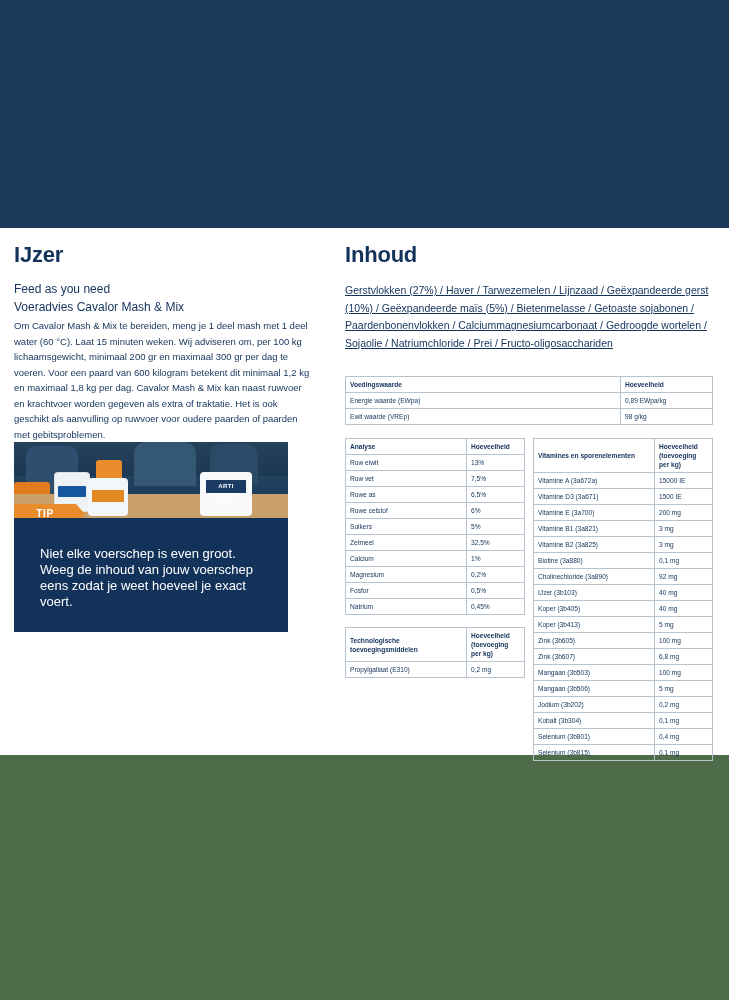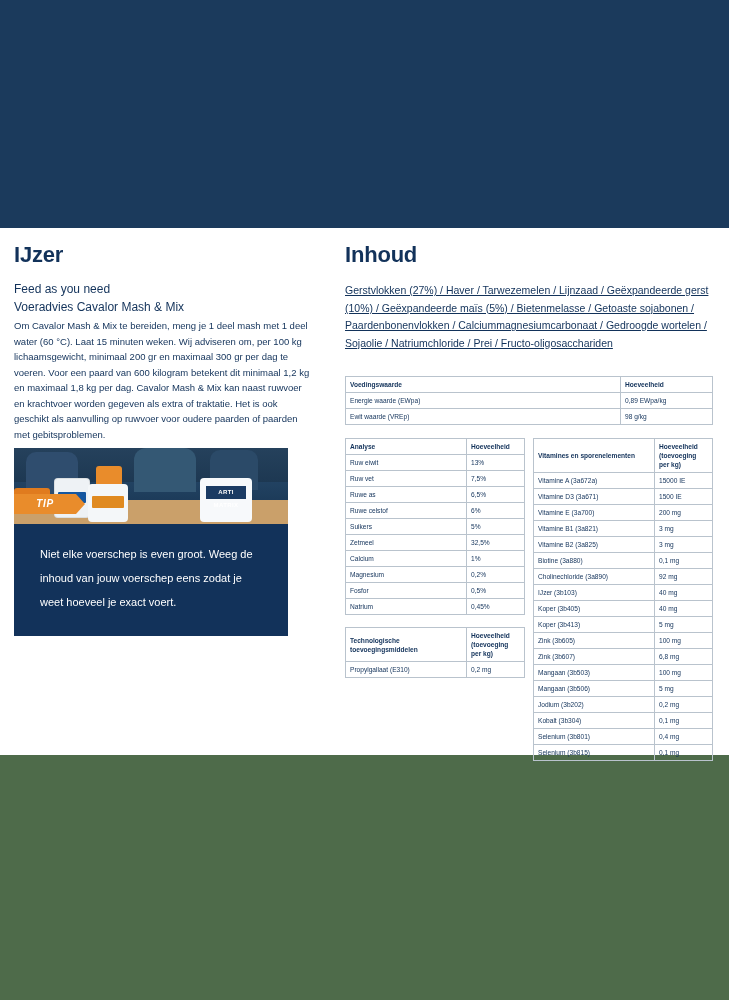--- a/index.html
+++ b/index.html
@@ -71,21 +71,21 @@
     font-weight: normal;
     color: #12325a;
     margin: 0 0 4px 0;
   }
   .body-text {
     font-size: 9.5px;
     line-height: 15.5px;
     color: #12325a;
     margin: 0 0 14px 0;
   }
-  .body-text.last { margin-bottom: 6px; }
+  .body-text.last { margin-bottom: 0; }
 
   
   .tip-card {
     position: relative;
     width: 274px;
     background: #12325a;
   }
   .tip-photo {
     position: relative;
     width: 274px;
@@ -143,45 +143,44 @@
     background: #f7f9fb; border-radius: 4px;
   }
   .ph-label-3 {
     position: absolute; left: 192px; top: 38px; width: 40px; height: 13px;
     background: #1b3b63; color: #fff; font-size: 6px; font-weight: bold;
     letter-spacing: .4px; text-align: center; line-height: 13px;
   }
   .tip-flag {
     position: absolute;
     left: 0;
-    top: 46px;
+    top: 62px;
     width: 62px;
     height: 20px;
     background: #e98c2b;
     color: #ffffff;
     font-size: 10px;
     font-weight: bold;
     letter-spacing: .6px;
     line-height: 20px;
     text-align: center;
-    font-style: italic;
   }
   .tip-flag::after {
     content: "";
     position: absolute;
     right: -9px; top: 0;
     border-top: 10px solid transparent;
     border-bottom: 10px solid transparent;
     border-left: 9px solid #e98c2b;
   }
   .tip-body {
-    padding: 18px 26px 22px 26px;
+    padding: 28px 26px 22px 26px;
     color: #ffffff;
-    font-size: 11px;
-    line-height: 24px;
+    font-size: 13px;
+    line-height: 16px;
   }
 
   
   .right-col {
     position: absolute;
     left: 345px;
     top: 14px;
     width: 370px;
   }
   .ingredients {

